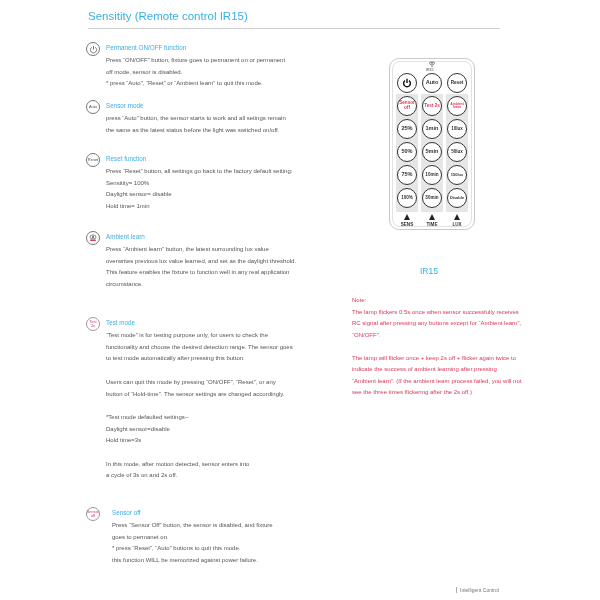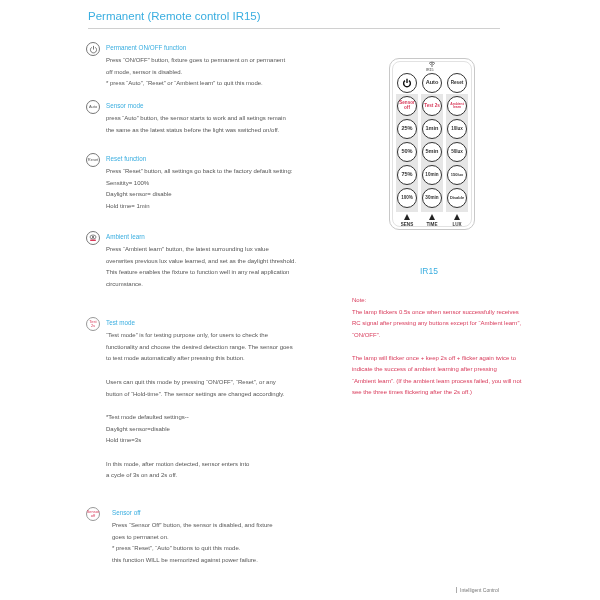--- a/index.html
+++ b/index.html
@@ -26,21 +26,21 @@
 
   .remote-caption { position: absolute; left: 420px; top: 266px; font-size: 8.5px; color: #3aaee0; }
   .note { position: absolute; left: 352px; top: 295px; width: 170px; font-size: 6px; line-height: 11.5px; color: #d83a5a; }
   .note p { margin: 0; }
   .note .gap { height: 11.5px; }
   .footer { position: absolute; left: 456px; top: 587px; font-size: 5px; color: #777; border-left: 1px solid #aaa; padding-left: 3px; line-height: 6px; }
 </style>
 </head>
 <body>
 
-<div class="title">Permanent (Remote control IR15)</div>
+<div class="title">Sensitity (Remote control IR15)</div>
 <div class="rule"></div>
 
 <div class="section" style="top:42px;">
   <div class="sec-icon">
     <svg width="9" height="9" viewBox="0 0 10 10">
         <path d="M3 2.6 A3.4 3.4 0 1 0 7 2.6" fill="none" stroke="#666" stroke-width="1"></path>
         <line x1="5" y1="1" x2="5" y2="5" stroke="#666" stroke-width="1"></line>
       </svg>
   </div>
   <div class="sec-title">Permanent ON/OFF function</div>

